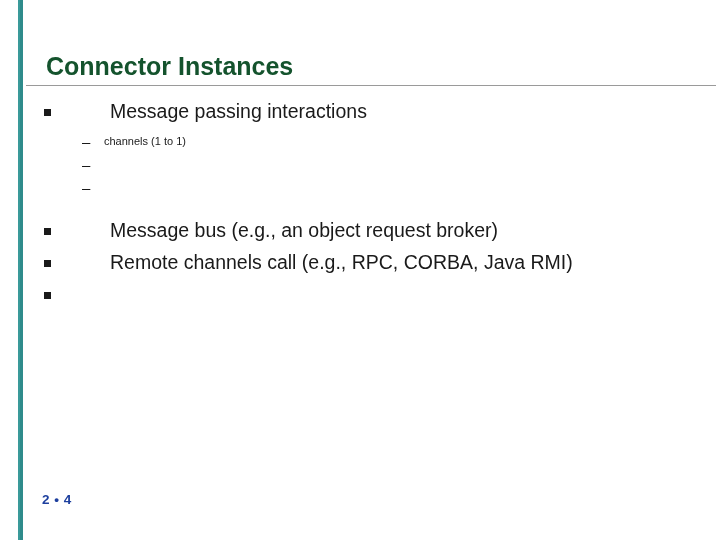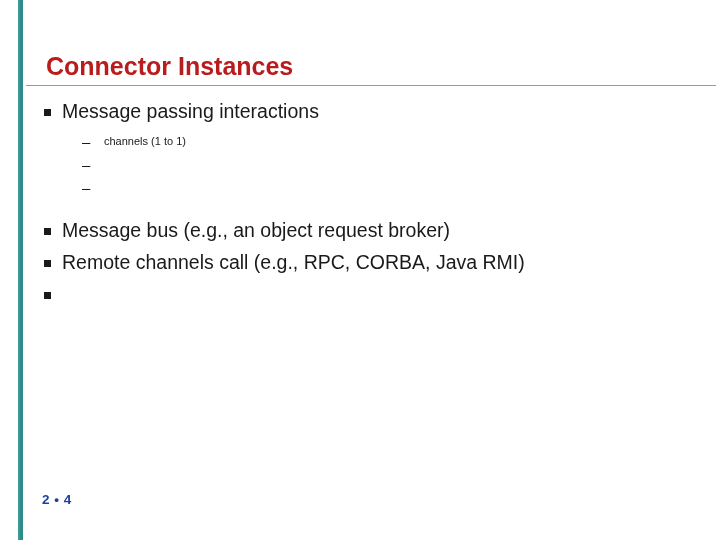--- a/index.html
+++ b/index.html
@@ -37,21 +37,21 @@
     height: 540px;
     background: #3a9a9a;
   }
   
   .title {
     position: absolute;
     left: 46px;
     top: 52px;
     font-size: 25px;
     font-weight: bold;
-    color: #b91c1c;
+    color: #14532d;
     letter-spacing: 0px;
     white-space: nowrap;
   }
   
   .title-rule {
     position: absolute;
     left: 26px;
     top: 85px;
     width: 690px;
     height: 1px;
@@ -61,20 +61,21 @@
   .content {
     position: absolute;
     left: 40px;
     top: 96px;
     width: 660px;
   }
   .l1 {
     display: flex;
     align-items: flex-start;
     margin-bottom: 2px;
+    gap: 48px;
   }
   .l1 .bullet {
     width: 22px;
     flex: 0 0 22px;
     color: #1a1a1a;
     font-size: 11px;
     line-height: 30px;
     text-align: left;
     padding-left: 4px;
     box-sizing: border-box;

